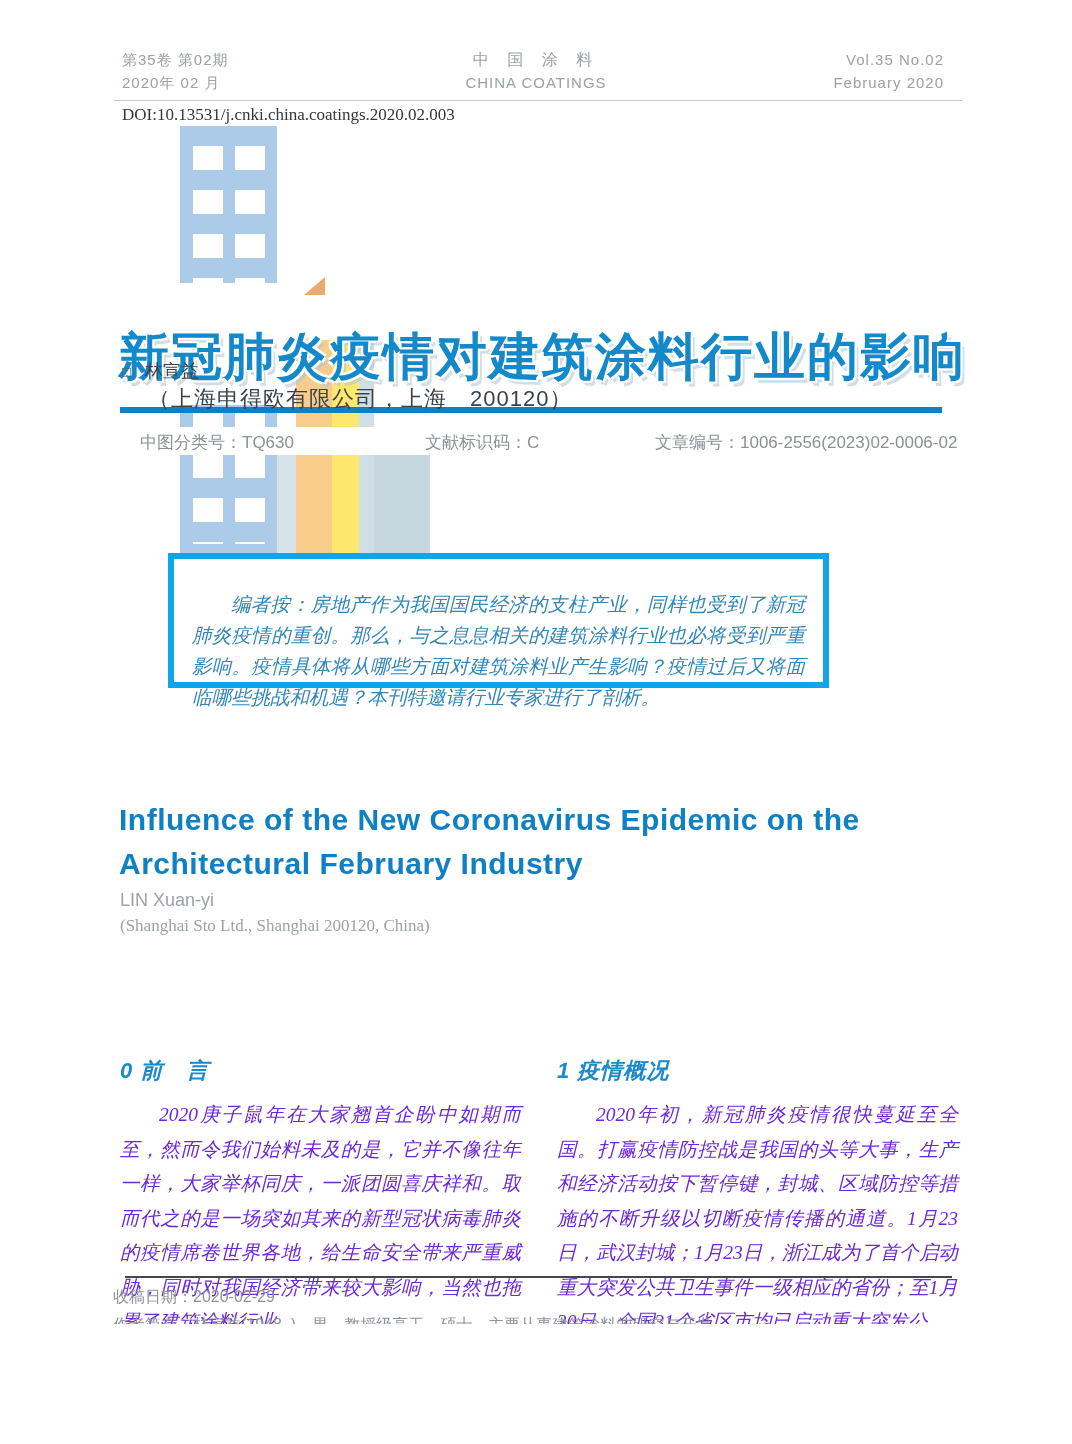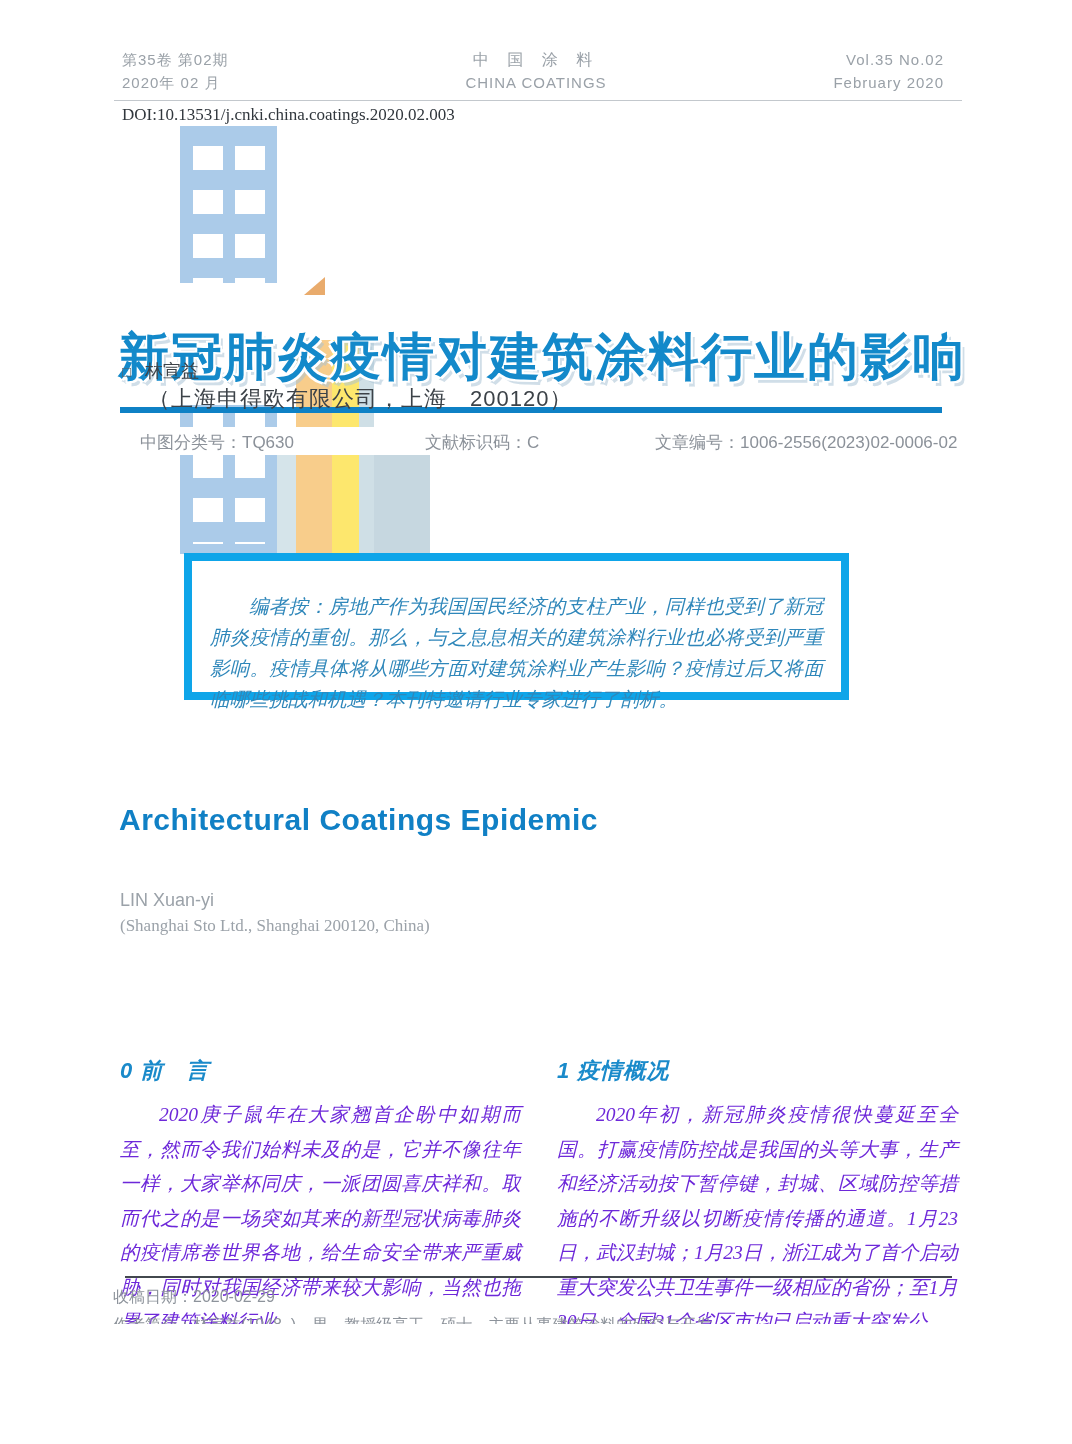--- a/index.html
+++ b/index.html
@@ -41,22 +41,22 @@
                         4px 5px 0 rgba(170,195,214,.55);margin-top:36px;}
   .author-row{left:122px;top:359px;z-index:6;font-size:18px;color:#3c4248;}
   .author-row .sq{font-size:15px;color:#5a6066;margin-right:14px;}
   .affil-cn{left:148px;top:384px;z-index:6;font-size:22px;color:#3c4248;letter-spacing:1px;}
 
   
   .meta{top:431px;z-index:6;font-size:17px;color:#8b9199;}
   .meta.m1{left:140px;} .meta.m2{left:425px;} .meta.m3{left:655px;}
 
   
-  .note-box{left:184px;top:553px;width:613px;height:113px;background:#fff;
-            border:8px solid #0ea5e9;z-index:5;padding:10px 18px 8px 18px;}
+  .note-box{left:168px;top:553px;width:613px;height:113px;background:#fff;
+            border:6px solid #0ea5e9;z-index:5;padding:10px 18px 0 18px;}
   .note-text{font-family:"Liberation Serif","DejaVu Serif",serif;font-style:italic;
              font-size:19.5px;line-height:31px;color:#2f87ba;text-indent:2em;text-align:justify;}
 
   
   .title-en{left:119px;top:798px;font-size:30px;line-height:44px;font-weight:bold;
             color:#1080c5;letter-spacing:.5px;}
   .author-en{left:120px;top:890px;font-size:18px;color:#9ba2a9;}
   .affil-en{left:120px;top:916px;font-family:"Liberation Serif","DejaVu Serif",serif;
             font-size:17px;color:#9ba2a9;}
 
@@ -122,21 +122,22 @@
 
   <div class="abs meta m1">中图分类号：TQ630</div>
   <div class="abs meta m2">文献标识码：C</div>
   <div class="abs meta m3">文章编号：1006-2556(2023)02-0006-02</div>
 
   <div class="abs note-box">
     <p class="note-text">编者按：房地产作为我国国民经济的支柱产业，同样也受到了新冠肺炎疫情的重创。那么，与之息息相关的建筑涂料行业也必将受到严重影响。疫情具体将从哪些方面对建筑涂料业产生影响？疫情过后又将面临哪些挑战和机遇？本刊特邀请行业专家进行了剖析。</p>
   </div>
 
   <div class="abs title-en">
-    <div>Architectural Coatings Epidemic</div>
+    <div>Influence of the New Coronavirus Epidemic on the</div>
+    <div>Architectural February Industry</div>
   </div>
   <div class="abs author-en">LIN Xuan-yi</div>
   <div class="abs affil-en">(Shanghai Sto Ltd., Shanghai 200120, China)</div>
 
   <div class="abs cols">
     <div class="col">
       <h2 class="sec-head">0  前　言</h2>
       <p class="sec-par">2020庚子鼠年在大家翘首企盼中如期而至，然而令我们始料未及的是，它并不像往年一样，大家举杯同庆，一派团圆喜庆祥和。取而代之的是一场突如其来的新型冠状病毒肺炎的疫情席卷世界各地，给生命安全带来严重威胁，同时对我国经济带来较大影响，当然也拖累了建筑涂料行业。</p>
     </div>
     <div class="col">

